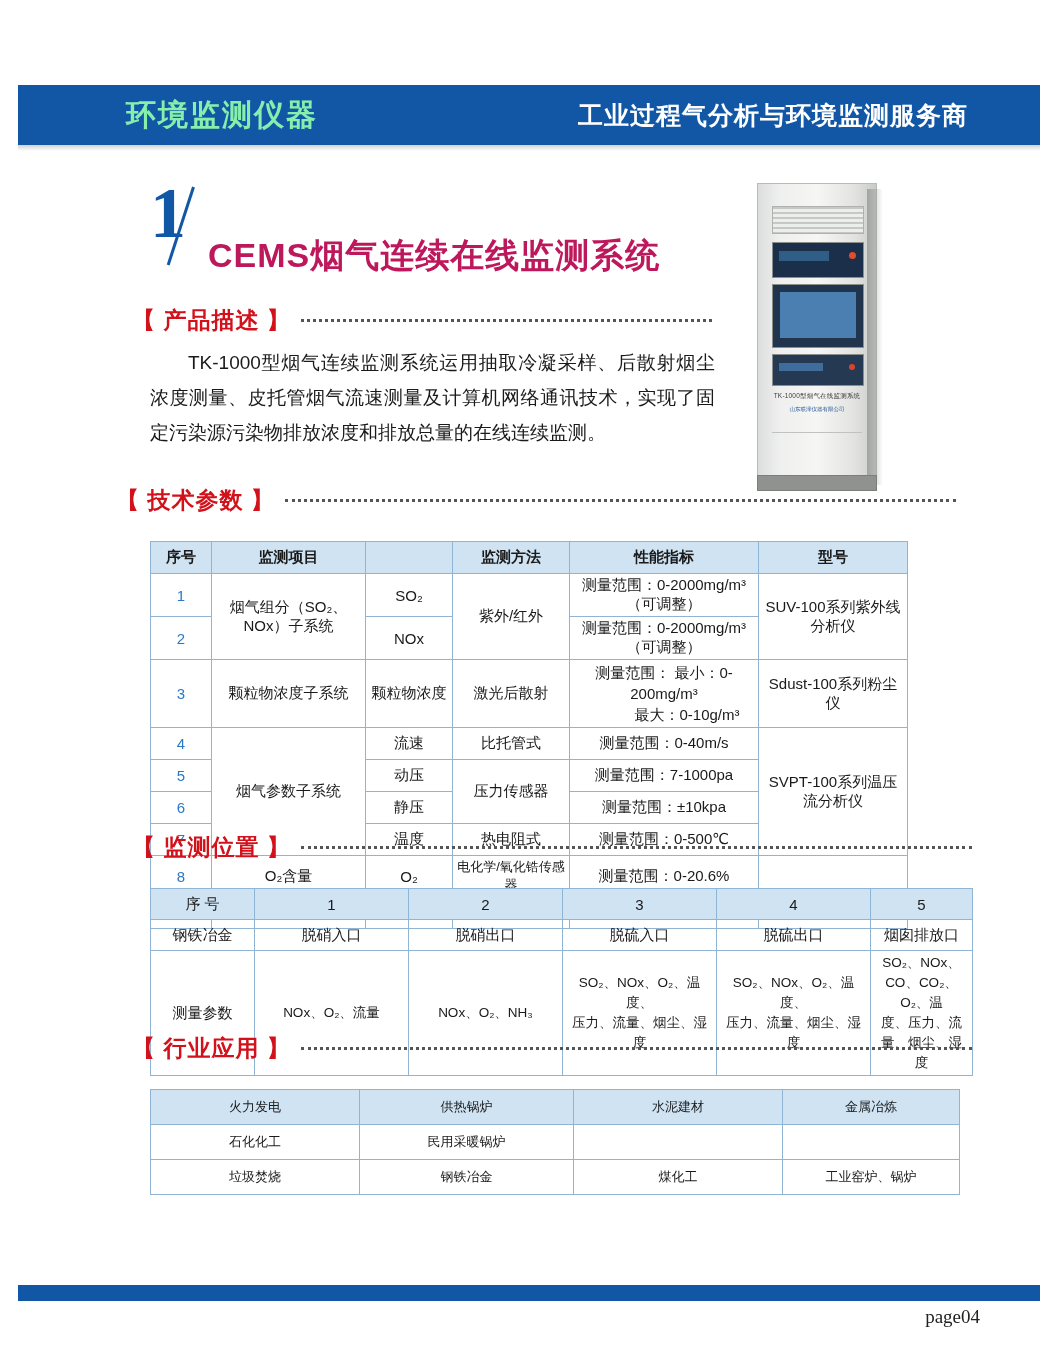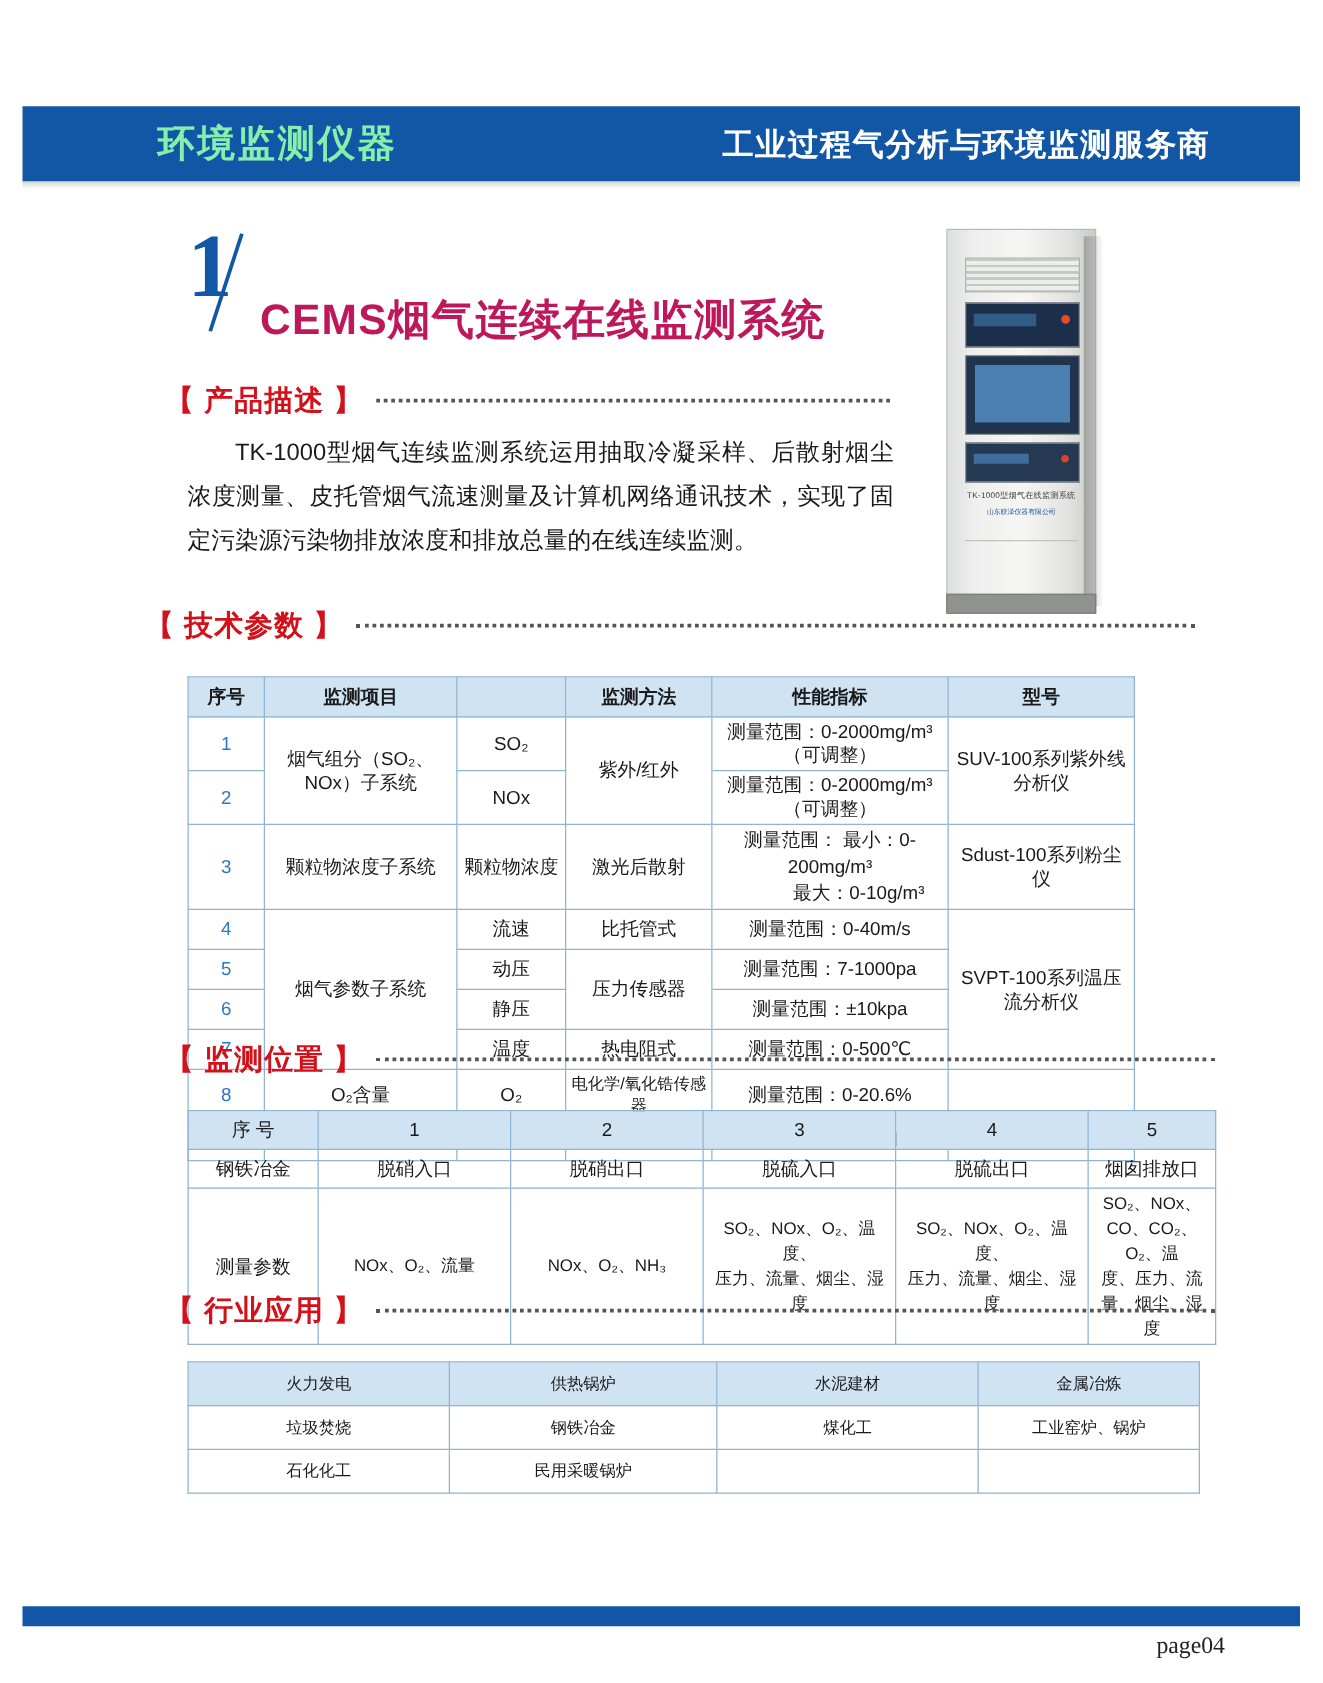--- a/index.html
+++ b/index.html
@@ -324,30 +324,30 @@
 
   <table class="tbl" id="ind-table">
     <tbody>
         <tr class="hdr">
       <td style="width:200px;">火力发电</td>
       <td style="width:205px;">供热锅炉</td>
       <td style="width:200px;">水泥建材</td>
       <td>金属冶炼</td>
     </tr>
     <tr>
+      <td>石化化工</td>
+      <td>民用采暖锅炉</td>
+      <td></td>
+      <td></td>
+    </tr>
+    <tr>
       <td>垃圾焚烧</td>
       <td>钢铁冶金</td>
       <td>煤化工</td>
       <td>工业窑炉、锅炉</td>
     </tr>
-    <tr>
-      <td>石化化工</td>
-      <td>民用采暖锅炉</td>
-      <td></td>
-      <td></td>
-    </tr>
   </tbody>
     </table>
 
   <div class="bottombar"></div>
   <div class="pagenum">page04</div>
 
 </div>
 
 </body></html>

